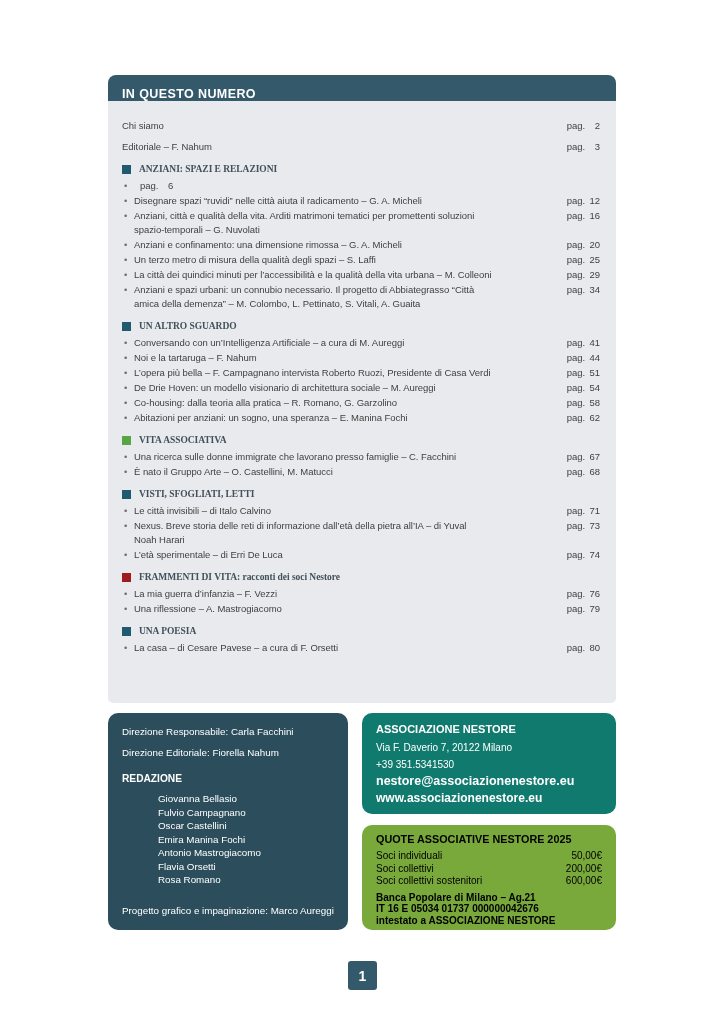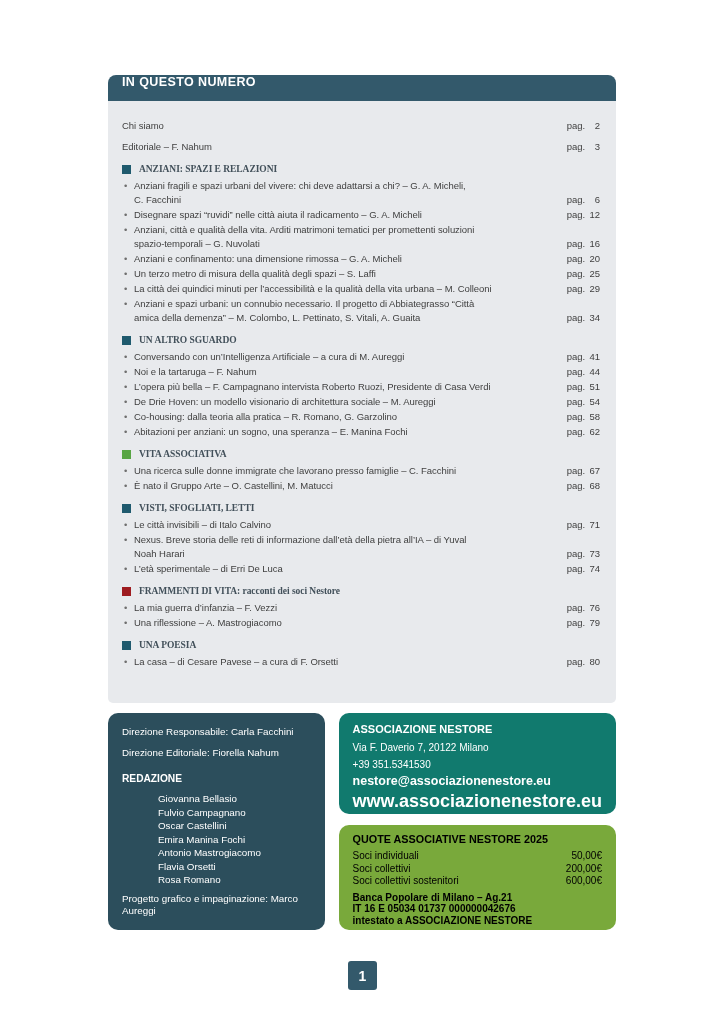--- a/index.html
+++ b/index.html
@@ -13,34 +13,34 @@
   }
   .page { position: absolute; inset: 0; background: #ffffff; }
 
   
   .card {
     position: absolute; left: 108px; top: 75px; width: 508px; height: 628px;
   }
   .card-header {
     height: 26px; background: #33596b;
     border-radius: 8px 8px 0 0;
-    display: flex; align-items: flex-start;
+    display: flex; align-items: flex-end;
     padding-left: 14px;
   }
   .card-header .title {
     color: #ffffff; font-weight: bold; font-size: 12.5px; letter-spacing: 0.4px;
   }
   .card-body {
     height: 602px; background: #e8eaed;
     border-radius: 0 0 5px 5px;
     padding: 11px 16px 12px 14px;
     overflow: hidden;
     font-size: 9.5px; letter-spacing: -0.05px;
   }
-  .toc-row { display: flex; align-items: flex-end; }
+  .toc-row { display: flex; }
   .intro-row { margin-top: 7px; margin-bottom: 7px; line-height: 14px; }
   .intro-title { flex: 1; }
   .sec-header {
     display: flex; align-items: center;
     margin-top: 8px; margin-bottom: 3px; line-height: 14px;
   }
   .sq-bullet {
     width: 9px; height: 9px; display: inline-block;
     margin-right: 8px; flex: 0 0 9px;
   }
@@ -74,21 +74,21 @@
 
   .right-col { flex: 1; display: flex; flex-direction: column; gap: 11px; }
   .contact-box {
     height: 101px; background: #117a6e; border-radius: 10px;
     color: #ffffff; padding: 10px 14px; overflow: hidden;
   }
   .contact-name { font-weight: bold; font-size: 11px; margin-bottom: 7px; }
   .contact-address { font-size: 10px; margin-bottom: 6px; }
   .contact-phone { font-size: 10px; margin-bottom: 4px; }
   .contact-email { font-size: 12.5px; font-weight: 600; margin-bottom: 3px; }
-  .contact-web { font-size: 18px; font-weight: 600; }
+  .contact-web { font-size: 12px; font-weight: 600; }
 
   .quote-box {
     height: 105px; background: #79a93b; border-radius: 10px;
     color: #000000; padding: 8px 14px; overflow: hidden;
   }
   .quote-title { font-weight: bold; font-size: 10.8px; margin-bottom: 5px; }
   .fee-row { display: flex; justify-content: space-between; line-height: 12.5px; font-size: 10px; font-weight: 400; }
   .bank { margin-top: 4px; }
   .bank div { line-height: 11.5px; font-size: 10px; font-weight: 600; }
 
@@ -123,24 +123,20 @@
             <span class="pag-label">pag.</span>
             <span class="pag-num">3</span>
           </span>
         </div>
         <div class="sec-header">
           <span class="sq-bullet" style="background: rgb(31, 90, 110);"></span>
           <span class="sec-label">ANZIANI: SPAZI E RELAZIONI</span>
         </div>
         <div class="toc-row item-row">
           <span class="dot-bullet">•</span>
-          <span class="item-text">
-            <div>Anziani fragili e spazi urbani del vivere: chi deve adattarsi a chi? – G. A. Micheli,</div>
-            <div>C. Facchini</div>
-          </span>
           <span class="pag">
             <span class="pag-label">pag.</span>
             <span class="pag-num">6</span>
           </span>
         </div>
         <div class="toc-row item-row">
           <span class="dot-bullet">•</span>
           <span class="item-text">
             <div>Disegnare spazi “ruvidi” nelle città aiuta il radicamento – G. A. Micheli</div>
           </span>

